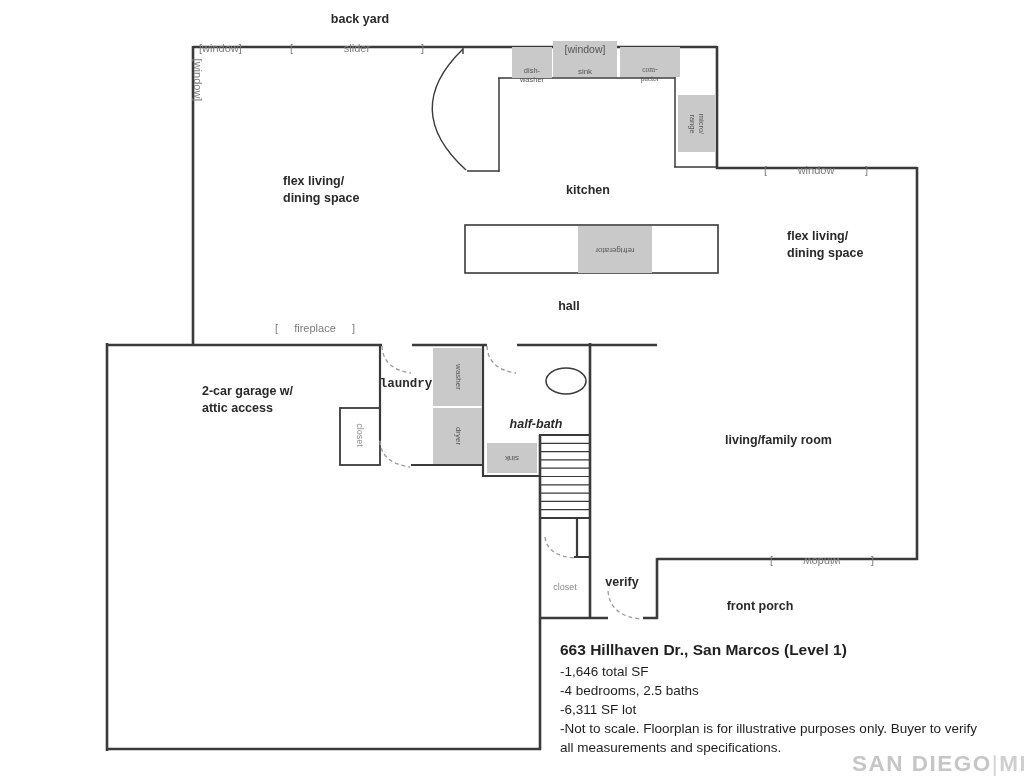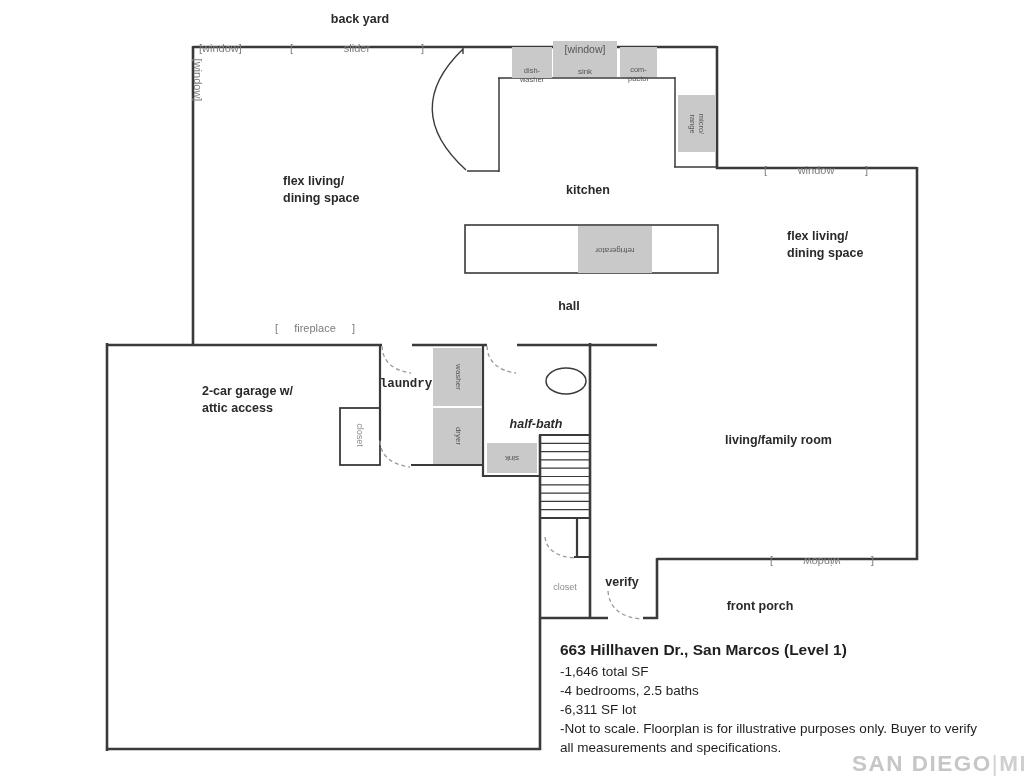--- a/index.html
+++ b/index.html
@@ -90,21 +90,21 @@
   </div>
 
   <div class="abs appl" style="left:512px;top:47px;width:40px;height:31px;">
     <span class="t">dish-
 washer</span>
   </div>
   <div class="abs appl" style="left:553px;top:41px;width:64px;height:36px;">
     <span class="abs" style="left:0;top:2px;width:100%;text-align:center;font-size:10.5px;color:#555;">[window]</span>
     <span class="abs" style="left:0;bottom:1px;width:100%;text-align:center;font-size:8px;color:#565656;">sink</span>
   </div>
-  <div class="abs appl" style="left:620px;top:47px;width:37px;height:30px;">
+  <div class="abs appl" style="left:620px;top:47px;width:60px;height:30px;font-family:Liberation Serif, serif;">
     <span class="t">com-
 pactor</span>
   </div>
   <div class="abs appl" style="left:678px;top:95px;width:38px;height:57px;">
     <span class="vtext">micro/
 range</span>
   </div>
   <div class="abs appl" style="left:578px;top:226px;width:74px;height:47px;">
     <span class="vtext flip" style="font-size:8px;">refrigerator</span>
   </div>

